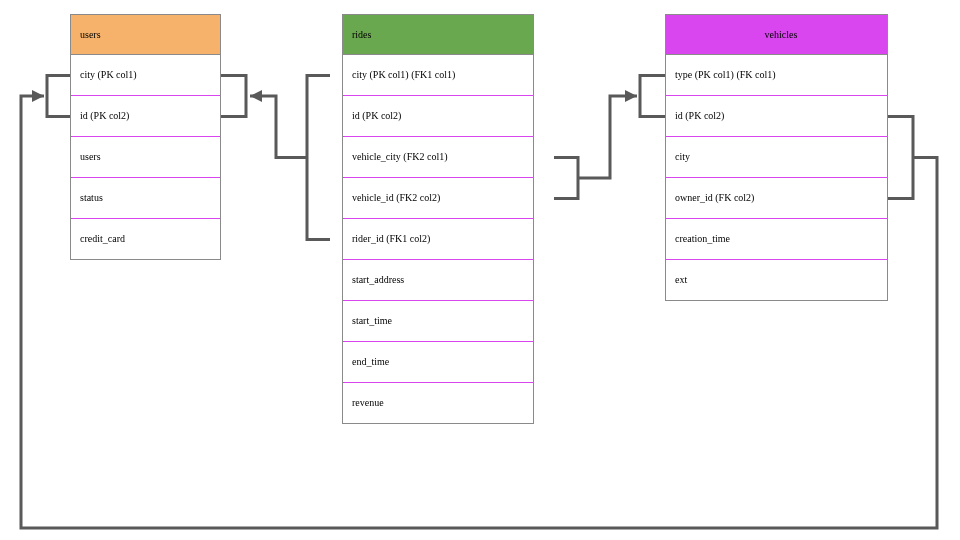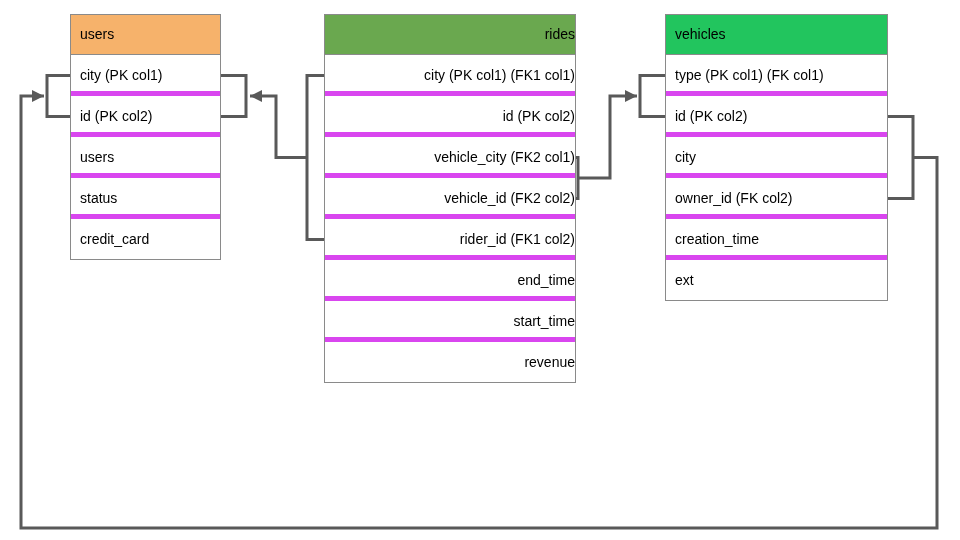--- a/index.html
+++ b/index.html
@@ -3,32 +3,32 @@
 <meta charset="utf-8">
 <style>
   * { margin:0; padding:0; box-sizing:border-box; }
   html, body { background:#ffffff; }
   .canvas {
     position:relative; width:960px; height:540px; background:#ffffff;
     font-family:"Liberation Sans", sans-serif; overflow:hidden;
   }
   .dbtable {
     position:absolute; background:#ffffff; border:1px solid #8a8a8a;
-    font-size:14px; color:#000000;
+    font-size:10px; color:#000000;font-family:Liberation Serif, serif;
   }
   .thead {
     height:40px; line-height:39px; padding-left:9px;
     border-bottom:1px solid #8a8a8a; white-space:nowrap;
   }
   .hdr-users   { background:#f6b26b; }
   .hdr-rides   { background:#6aa84f; }
-  .hdr-vehicles{ background:#22c55e; }
+  .hdr-vehicles{ background:#d946ef;text-align:center; }
   .row {
     height:41px; line-height:40px; padding-left:9px;
-    border-bottom:5px solid #d946ef; background:#ffffff; white-space:nowrap;
+    border-bottom:1px solid #d946ef; background:#ffffff; white-space:nowrap;
   }
   .tbody .row:last-child { border-bottom:none; height:40px; }
   .connectors {
     position:absolute; left:0; top:0; width:960px; height:540px;
     pointer-events:none;
   }
   .connectors polyline {
     fill:none; stroke:#595959; stroke-width:3; stroke-linejoin:miter;
   }
 </style>
@@ -67,30 +67,31 @@
     <div class="thead hdr-users">users</div>
     <div class="tbody">
         <div class="row"><span>city (PK col1)</span></div>
         <div class="row"><span>id (PK col2)</span></div>
         <div class="row"><span>users</span></div>
         <div class="row"><span>status</span></div>
         <div class="row"><span>credit_card</span></div>
       </div>
   </div>
 
-  <div class="dbtable" style="left:324px; top:14px; width:252px;text-align:right;">
+  <div class="dbtable" style="left:342px; top:14px; width:192px;">
     <div class="thead hdr-rides">rides</div>
     <div class="tbody">
         <div class="row"><span>city (PK col1) (FK1 col1)</span></div>
         <div class="row"><span>id (PK col2)</span></div>
         <div class="row"><span>vehicle_city (FK2 col1)</span></div>
         <div class="row"><span>vehicle_id (FK2 col2)</span></div>
         <div class="row"><span>rider_id (FK1 col2)</span></div>
+        <div class="row"><span>start_address</span></div>
+        <div class="row"><span>start_time</span></div>
         <div class="row"><span>end_time</span></div>
-        <div class="row"><span>start_time</span></div>
         <div class="row"><span>revenue</span></div>
       </div>
   </div>
 
   <div class="dbtable" style="left:665px; top:14px; width:223px;">
     <div class="thead hdr-vehicles">vehicles</div>
     <div class="tbody">
         <div class="row"><span>type (PK col1) (FK col1)</span></div>
         <div class="row"><span>id (PK col2)</span></div>
         <div class="row"><span>city</span></div>

